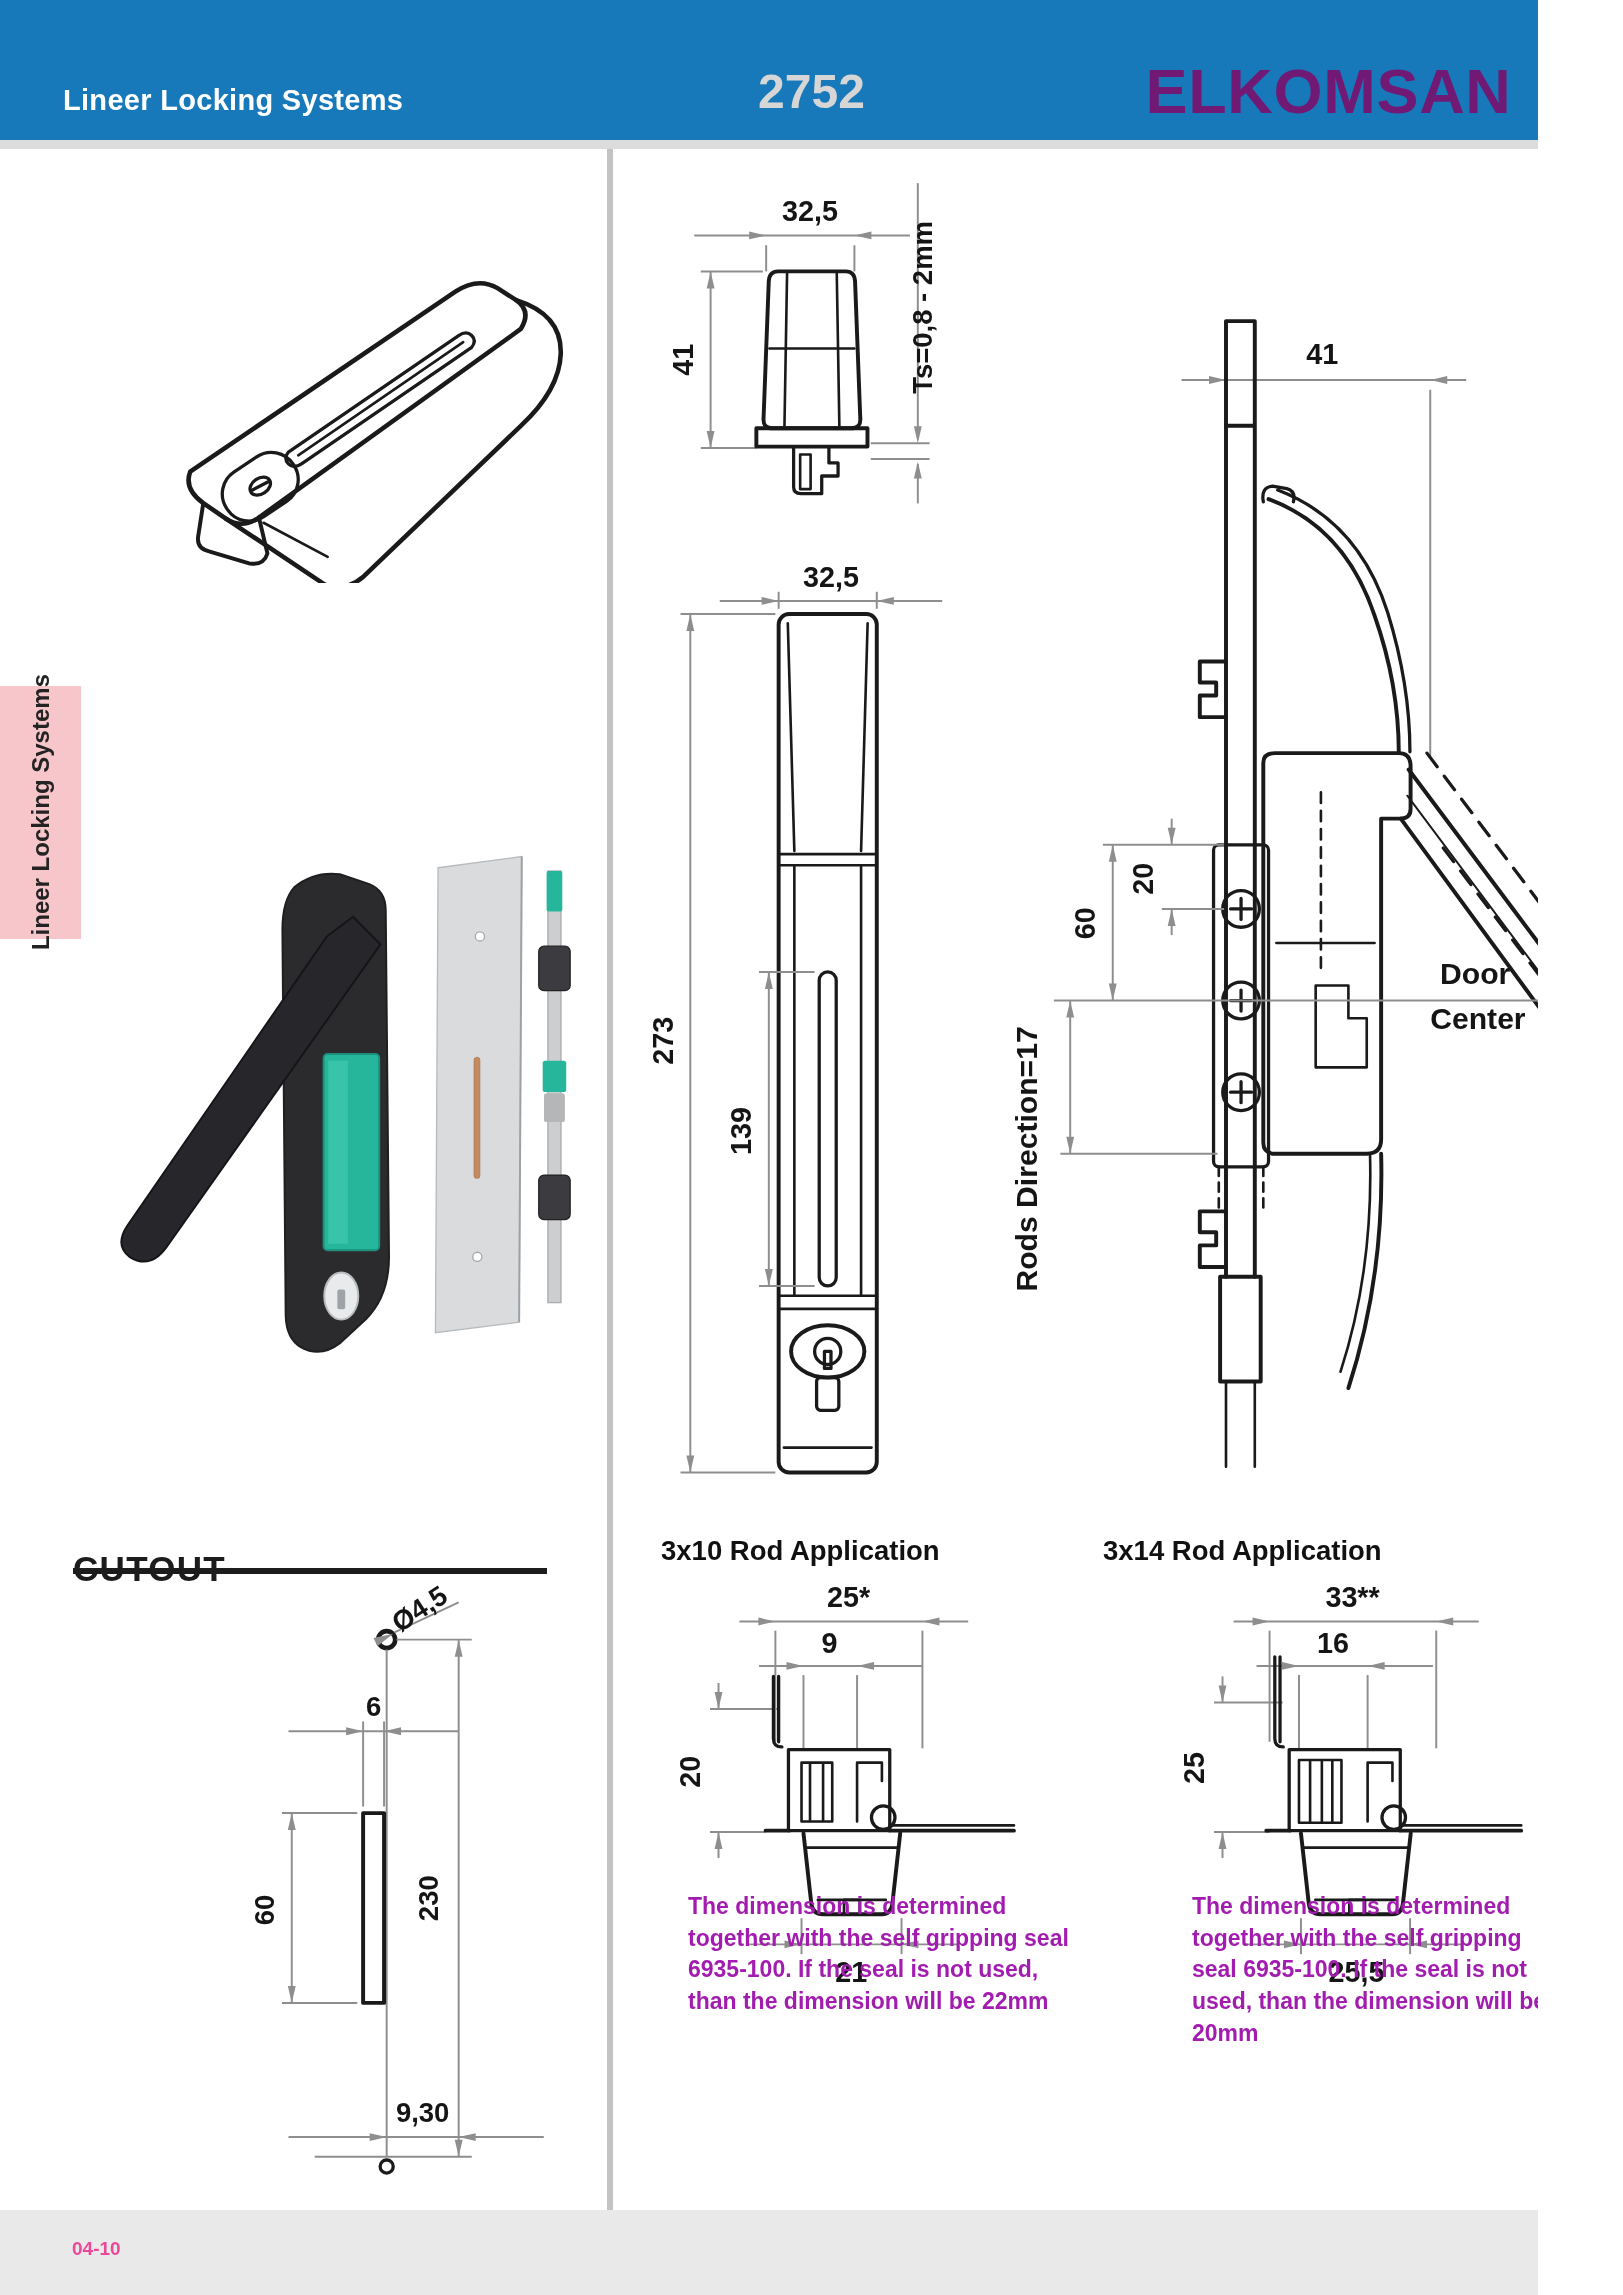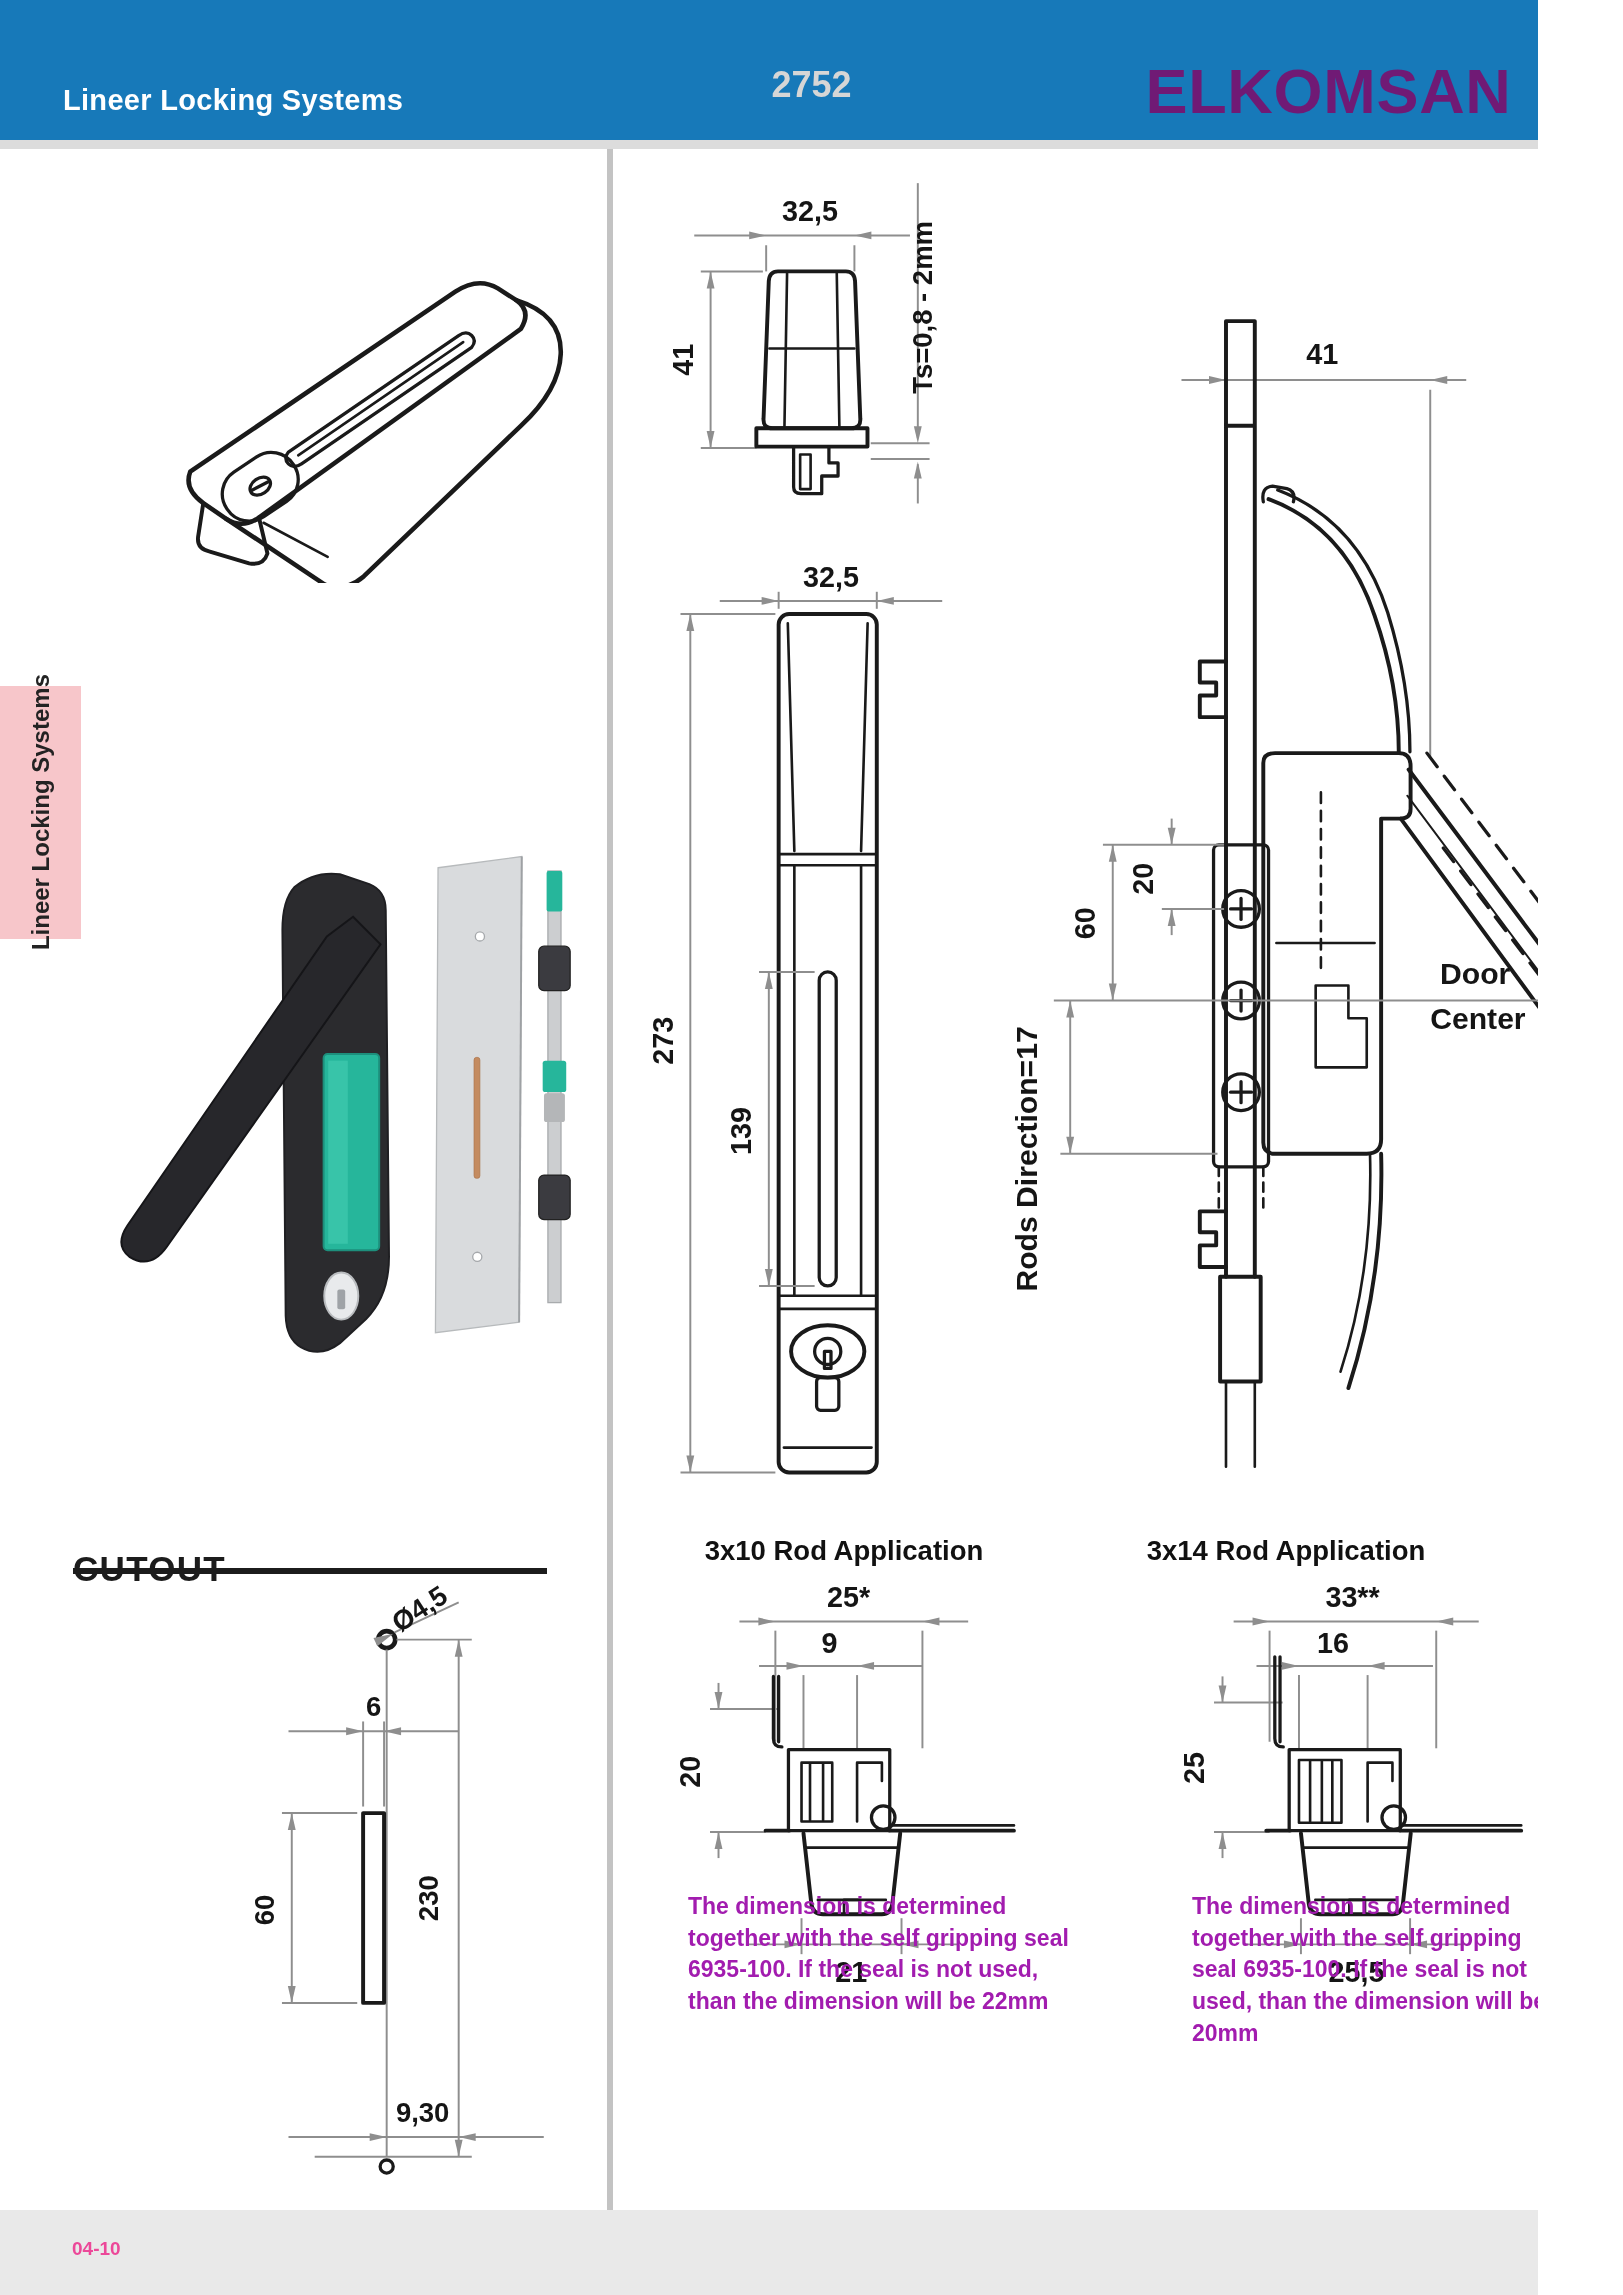--- a/index.html
+++ b/index.html
@@ -1,29 +1,29 @@
 <!DOCTYPE html>
 <html style="font-size:10.5px"><head>
 <meta charset="utf-8">
 <style>
   html,body{margin:0;padding:0;background:#fff;}
   .page{position:relative;width:1538px;height:2295px;background:#fff;overflow:hidden;
         font-family:"Liberation Sans",sans-serif;}
   .abs{position:absolute;}
   .hdr{left:0;top:0;width:1623px;height:140px;}
   .hdr-title{left:63px;top:84px;font-size:29px;font-weight:bold;color:#fff;letter-spacing:0.3px;}
-  .hdr-code{left:746px;top:64px;width:131px;text-align:center;font-size:36px;font-weight:bold;color:#d6d6d6;}
+  .hdr-code{left:746px;top:64px;width:131px;text-align:center;font-size:48px;font-weight:bold;color:#d6d6d6;}
   .hdr-brand{left:1132px;top:55px;width:393px;text-align:center;font-size:63px;font-weight:bold;color:#701a75;letter-spacing:0.7px;}
   .hdr-strip{left:0;top:140px;width:1623px;height:9.2px;background:#dcdcdc;}
   .side-tab{left:0;top:686px;width:81px;height:253px;display:flex;align-items:center;justify-content:center;}
   .side-tab span{writing-mode:vertical-rl;transform:rotate(180deg);font-size:24px;font-weight:bold;color:#232323;white-space:nowrap;}
   .divider{left:607px;top:149px;width:5.9px;height:2061px;background:#c3c3c3;}
   .cutout-title{left:73px;top:1549px;font-size:35px;font-weight:bold;color:#1c1c1c;letter-spacing:1.3px;}
   .cutout-rule{left:73px;top:1568px;width:474px;height:5.9px;background:#1c1c1c;}
-  .rod-title{top:1535px;width:366px;text-align:center;font-size:27.5px;font-weight:bold;color:#111;}
+  .rod-title{top:1535px;width:366px;font-size:27.5px;font-weight:bold;color:#111;}
   .note{top:1891px;font-size:23px;font-weight:bold;color:#a21caf;line-height:1.38;white-space:pre-line;}
   .footer{left:0;top:2210px;width:1623px;height:85px;background:#e9e9e9;}
   .pagenum{left:72px;top:2238px;font-size:19px;font-weight:bold;color:#ec4899;}
   svg text{font-family:"Liberation Sans",sans-serif;font-weight:bold;fill:#151515;}
   svg .dim{stroke:#8e8e8e;stroke-width:3;fill:none;}
   svg .dimf{fill:#8e8e8e;stroke:none;}
   svg .part{stroke:#1a1a1a;fill:none;stroke-linejoin:round;stroke-linecap:round;}
 </style>
 </head>
 <body>

